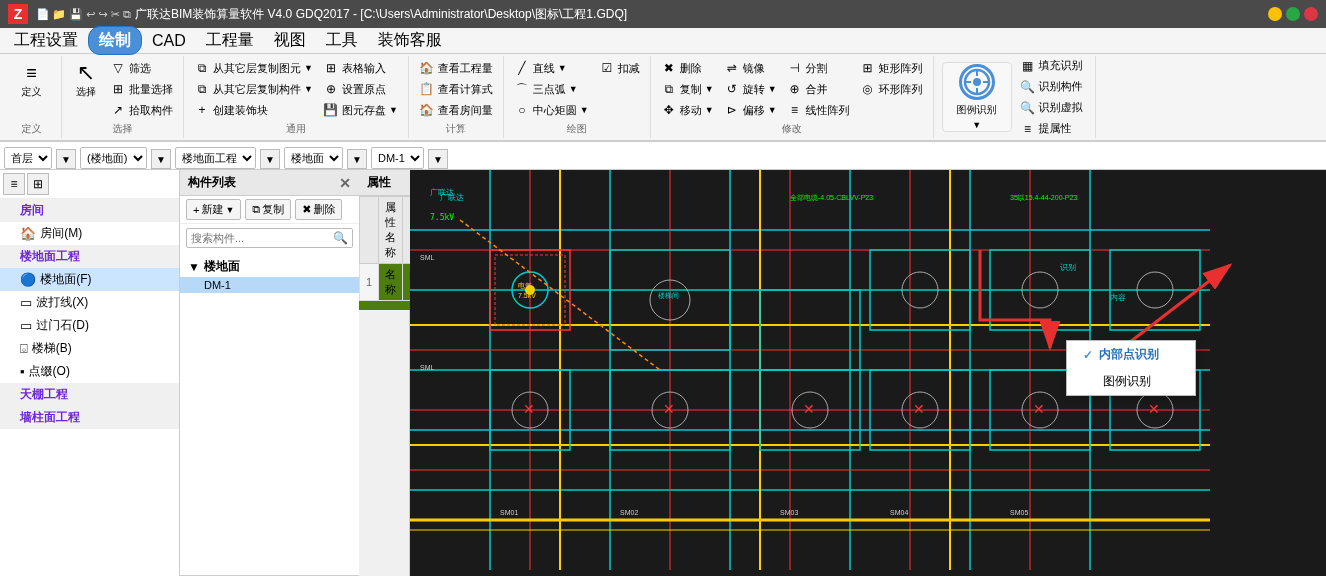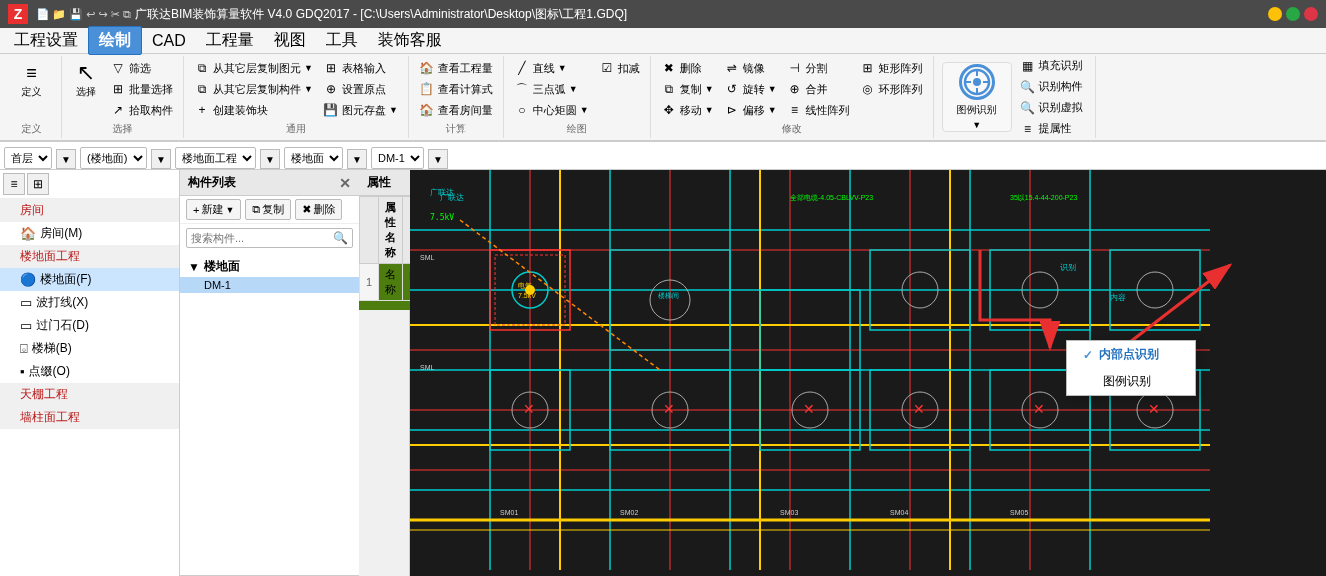--- a/index.html
+++ b/index.html
@@ -43,21 +43,21 @@
     .menu-item {
       padding: 3px 10px;
       cursor: pointer;
       font-size: 16px;
       border-radius: 3px;
     }
     .menu-item.active {
       background: #4a90d9;
       color: #fff;
       border: 1px solid #2472c0;
-      border-radius: 2px;
+      border-radius: 12px;
       font-weight: bold;
     }
 
     
     #ribbon {
       background: #f5f5f5;
       border-bottom: 2px solid #ccc;
       display: flex;
       align-items: stretch;
       height: 88px;
@@ -189,23 +189,23 @@
     .tree-item {
       padding: 3px 8px;
       cursor: pointer;
       font-size: 12px;
       display: flex;
       align-items: center;
       gap: 4px;
     }
     .tree-item.selected { background: #cce5ff; }
     .tree-item.group-header {
-      font-weight: normal;
+      font-weight: bold;
       background: #f0f0f0;
-      color: #b91c1c;
+      color: #6d28d9;
       padding-left: 20px;
     }
     .tree-indent-1 { padding-left: 20px; }
     .tree-icon { font-size: 13px; }
 
     
     #middle-panel {
       width: 230px;
       display: flex;
       flex-direction: row;
@@ -289,21 +289,21 @@
     }
     .attr-table {
       width: 100%;
       border-collapse: collapse;
       font-size: 11px;
     }
     .attr-table th {
       background: #e8e8e8;
       border: 1px solid #ccc;
       padding: 3px 6px;
-      font-weight: bold;
+      font-weight: normal;
     }
     .attr-table td {
       border: 1px solid #ddd;
       padding: 3px 6px;
     }
     .attr-row-num {
       background: #f5f5f5;
       color: #666;
       text-align: center;
       width: 24px;

